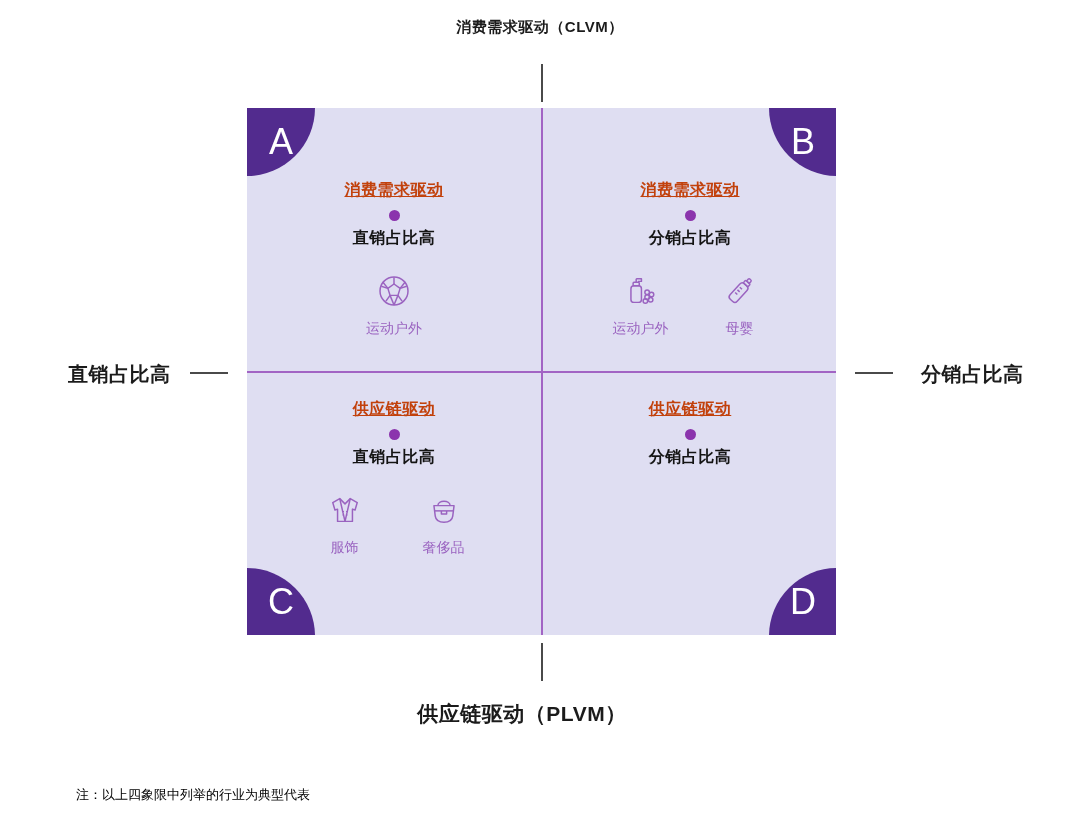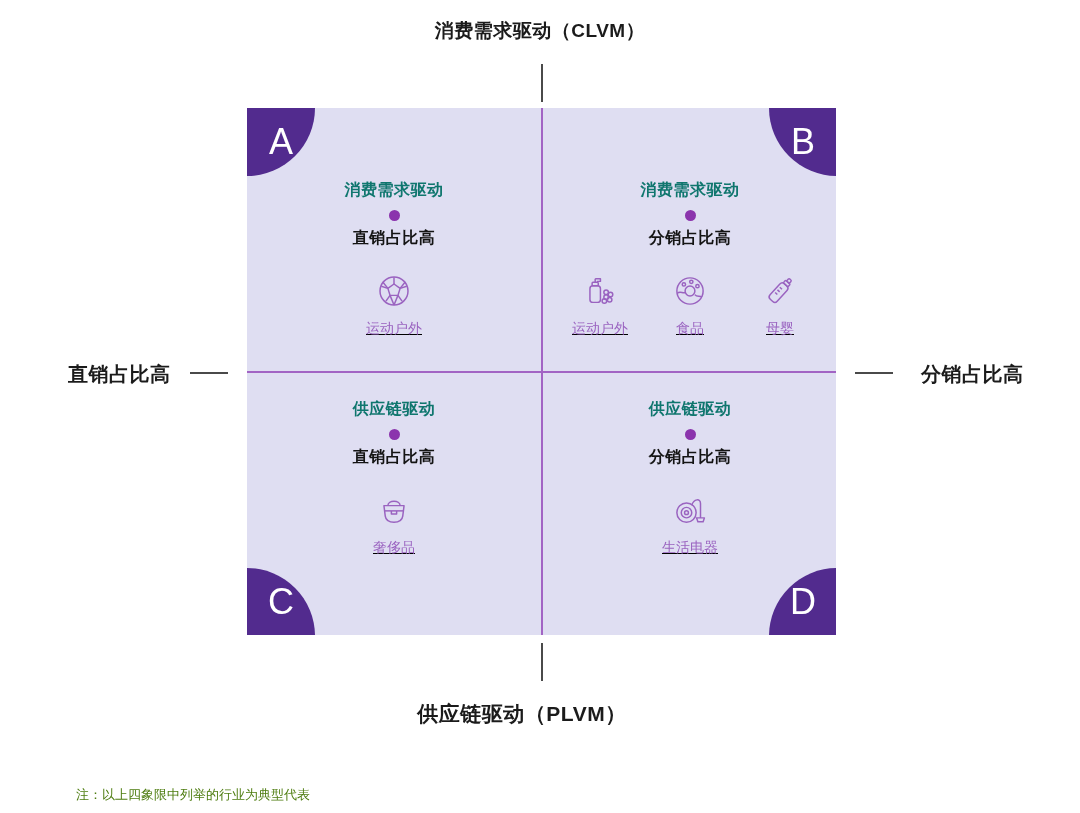--- a/index.html
+++ b/index.html
@@ -21,21 +21,21 @@
     font-weight: bold;
     color: #1b1b1b;
     white-space: nowrap;
     letter-spacing: 0.5px;
   }
   #axis-top {
     top: 18px;
     left: 0;
     width: 1080px;
     text-align: center;
-    font-size: 19px;
+    font-size: 15px;
   }
   #axis-bottom {
     top: 700px;
     left: 0;
     width: 1044px;
     text-align: center;
     font-size: 21px;
   }
   #axis-left {
     top: 361px;
@@ -86,46 +86,46 @@
     align-items: center;
   }
   #quadrant-a { left: 0;     top: 0; }
   #quadrant-b { left: 296px; top: 0; }
   #quadrant-c { left: 0;     top: 265px; }
   #quadrant-d { left: 296px; top: 265px; }
 
   .q-heading {
     font-size: 16px;
     font-weight: bold;
-    color: #0f766e;
+    color: #c2410c;
     margin-top: 72px;
     letter-spacing: 0.5px;
+    text-decoration: underline;
   }
   .q-dot {
     width: 11px;
     height: 11px;
     border-radius: 50%;
     background: #8b34ad;
     margin: 9px 0 7px 0;
   }
   .q-subheading {
     font-size: 16px;
     font-weight: bold;
     color: #141414;
     letter-spacing: 0.5px;
   }
   .bottom-q .q-heading { margin-top: 26px; }
 
   .icon-row {
     display: flex;
     justify-content: flex-end;
     align-items: flex-start;
-    gap: 16px;
+    gap: 25px;
     margin-top: 20px;
-    text-decoration: underline;
   }
   .icon-item {
     display: flex;
     flex-direction: column;
     align-items: center;
     width: 74px;
   }
   .icon-glyph {
     width: 44px;
     height: 44px;
@@ -175,21 +175,21 @@
     right: 0; bottom: 0;
     border-top-left-radius: 68px;
   }
 
   
   #footnote {
     position: absolute;
     left: 76px;
     top: 786px;
     font-size: 13px;
-    color: #4d7c0f;
+    color: #000000;
     white-space: nowrap;
   }
 </style>
 </head>
 <body>
 
 <div class="axis-label" id="axis-top">消费需求驱动（CLVM）</div>
 <div class="axis-label" id="axis-bottom">供应链驱动（PLVM）</div>
 <div class="axis-label" id="axis-left">直销占比高</div>
 <div class="axis-label" id="axis-right">分销占比高</div>
@@ -248,34 +248,20 @@
             <circle cx="36" cy="28" r="2.6"></circle>
             <circle cx="29" cy="35.5" r="2.6"></circle>
             <circle cx="35" cy="34" r="2.6"></circle>
           </svg>
         </span>
         <span class="icon-label">运动户外</span>
       </div>
       <div class="icon-item">
         <span class="icon-glyph">
           <svg viewBox="0 0 48 48" fill="none" stroke="#9a63c0" stroke-width="1.7" stroke-linejoin="round">
-            <circle cx="24" cy="24" r="15"></circle>
-            <circle cx="24" cy="24" r="5.6"></circle>
-            <circle cx="17" cy="16.5" r="1.9"></circle>
-            <circle cx="25.5" cy="13.5" r="1.9"></circle>
-            <circle cx="32.5" cy="18.5" r="1.9"></circle>
-            <path d="M9.6 26.5 C13 23.5 16 27.5 19 25.5"></path>
-            <path d="M29.5 28.2 C32 31.5 35 29 37.8 31"></path>
-          </svg>
-        </span>
-        <span class="icon-label">食品</span>
-      </div>
-      <div class="icon-item">
-        <span class="icon-glyph">
-          <svg viewBox="0 0 48 48" fill="none" stroke="#9a63c0" stroke-width="1.7" stroke-linejoin="round">
             <g transform="rotate(42 24 24)">
               <path d="M22 7.5 C22 5.8 26 5.8 26 7.5 L26 10.5 L22 10.5 Z"></path>
               <rect x="20.5" y="10.5" width="7" height="4" rx="1"></rect>
               <rect x="18.5" y="14.5" width="11" height="24" rx="3.6"></rect>
               <line x1="21" y1="21" x2="24.4" y2="21"></line>
               <line x1="21" y1="25" x2="24.4" y2="25"></line>
               <line x1="21" y1="29" x2="24.4" y2="29"></line>
             </g>
           </svg>
         </span>
@@ -286,48 +272,50 @@
   </div>
 
   <div class="quadrant bottom-q" id="quadrant-c">
     <div class="q-heading">供应链驱动</div>
     <div class="q-dot"></div>
     <div class="q-subheading">直销占比高</div>
     <div class="icon-row">
       <div class="icon-item">
         <span class="icon-glyph">
           <svg viewBox="0 0 48 48" fill="none" stroke="#9a63c0" stroke-width="1.7" stroke-linejoin="round">
+            <path d="M18 11 L24 17 L30 11 L38 15.5 L35.5 24 L32.5 23 L32.5 37 L15.5 37 L15.5 23 L12.5 24 L10 15.5 Z"></path>
+            <path d="M18 11 L24 37"></path>
+            <path d="M30 11 L24 37"></path>
+            <line x1="22" y1="25" x2="22" y2="26.4"></line>
+            <line x1="22" y1="29" x2="22" y2="30.4"></line>
+            <line x1="26" y1="25" x2="26" y2="26.4"></line>
+            <line x1="26" y1="29" x2="26" y2="30.4"></line>
+          </svg>
+        </span>
+        <span class="icon-label">服饰</span>
+      </div>
+      <div class="icon-item">
+        <span class="icon-glyph">
+          <svg viewBox="0 0 48 48" fill="none" stroke="#9a63c0" stroke-width="1.7" stroke-linejoin="round">
             <path d="M17 19 C17 12.5 31 12.5 31 19"></path>
             <path d="M12.5 19 L35.5 19 L34 31 C33.4 35.5 29.8 38 24 38 C18.2 38 14.6 35.5 14 31 Z"></path>
             <line x1="13.3" y1="25" x2="34.7" y2="25"></line>
             <path d="M21 25 L21 28.5 L27 28.5 L27 25"></path>
           </svg>
         </span>
         <span class="icon-label">奢侈品</span>
       </div>
     </div>
     <div class="corner-badge" id="badge-c">C</div>
   </div>
 
   <div class="quadrant bottom-q" id="quadrant-d">
     <div class="q-heading">供应链驱动</div>
     <div class="q-dot"></div>
     <div class="q-subheading">分销占比高</div>
     <div class="icon-row">
-      <div class="icon-item">
-        <span class="icon-glyph">
-          <svg viewBox="0 0 48 48" fill="none" stroke="#9a63c0" stroke-width="1.7" stroke-linejoin="round">
-            <circle cx="20" cy="27" r="11"></circle>
-            <circle cx="20" cy="27" r="6"></circle>
-            <circle cx="20" cy="27" r="2.2"></circle>
-            <path d="M26 18.5 C28.5 11 36 10.5 36 16.5 L36 33"></path>
-            <path d="M31.5 33 L40.5 33 L39 37.5 L33 37.5 Z"></path>
-          </svg>
-        </span>
-        <span class="icon-label">生活电器</span>
-      </div>
     </div>
     <div class="corner-badge" id="badge-d">D</div>
   </div>
 
 </div>
 
 <div id="footnote">注：以上四象限中列举的行业为典型代表</div>
 
 </body></html>

